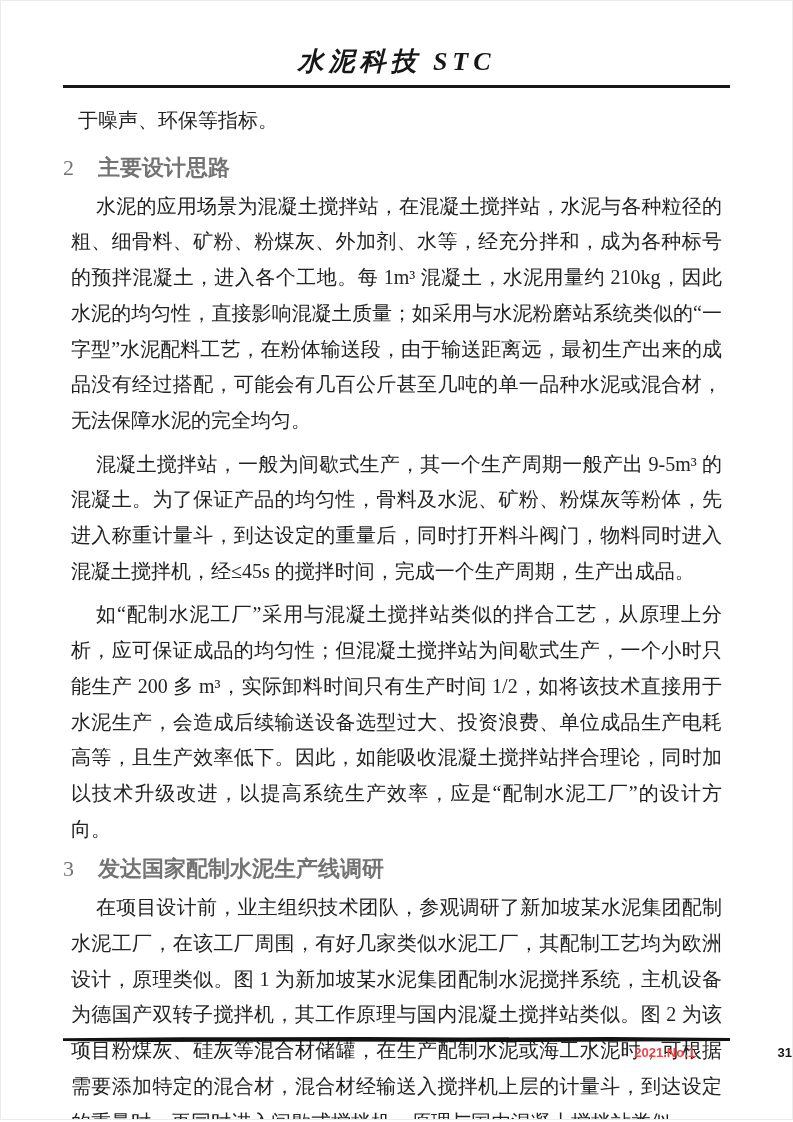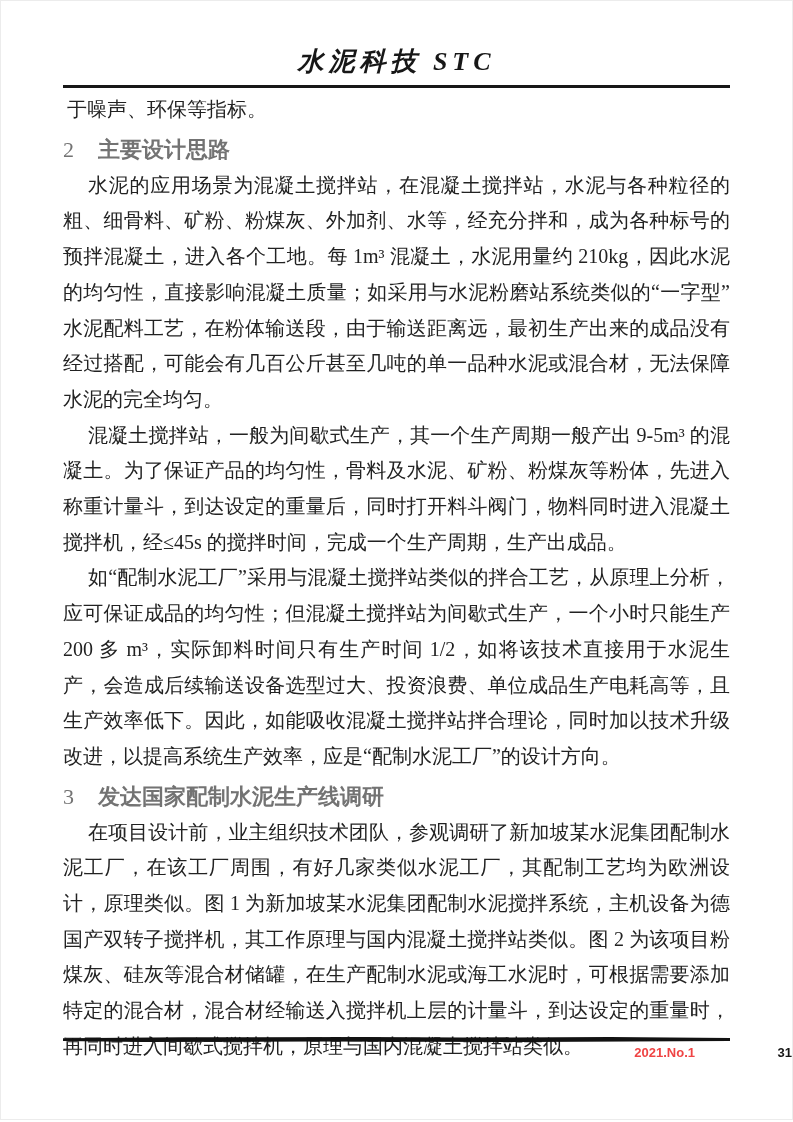--- a/index.html
+++ b/index.html
@@ -24,28 +24,28 @@
     letter-spacing:5px;
     color:#171717;
   }
   .header-rule {
     margin:7px 62px 0 62px;
     height:3px;
     background:#171717;
   }
   .content { margin:0 62px; }
   .body-line {
-    margin:4px;
+    margin:15px;
     font-size:20px;
     line-height:35.7px;
     text-align:justify;
     color:#222222;
   }
   .paragraph {
-    margin:0;
+    margin:8px;
     font-size:20px;
     line-height:35.7px;
     text-align:justify;
     text-indent:25px;
     color:#222222;
   }
   .section-heading {
     margin:8px 0 5px 0;
     font-size:22px;
     line-height:27px;

